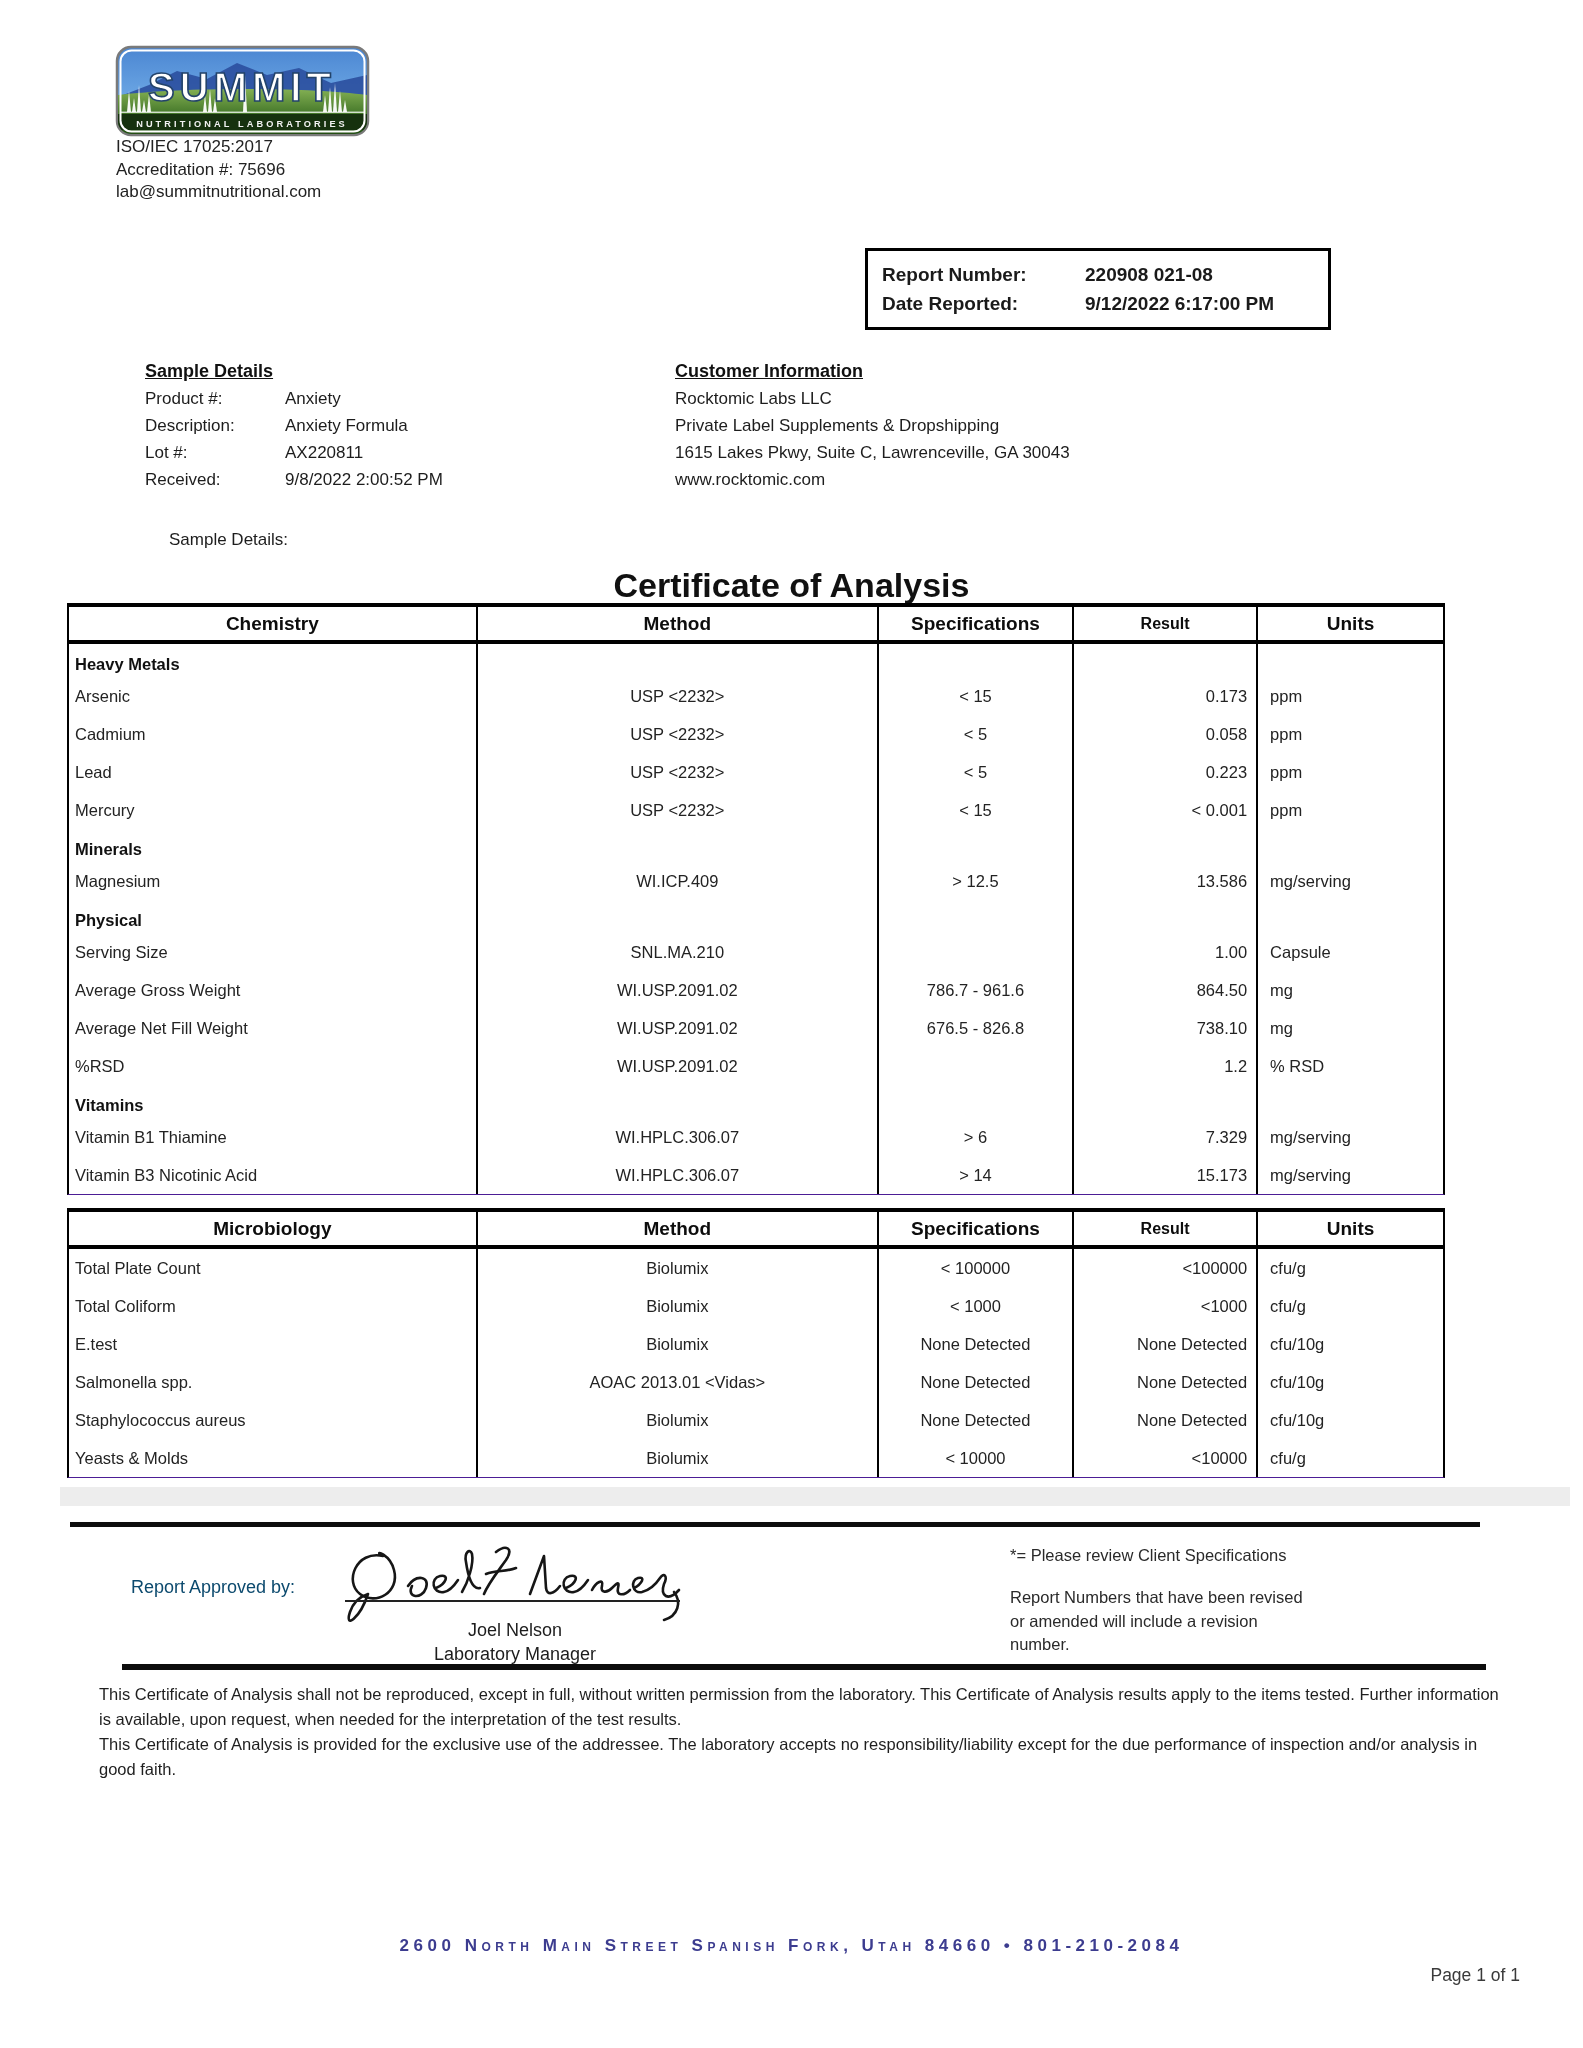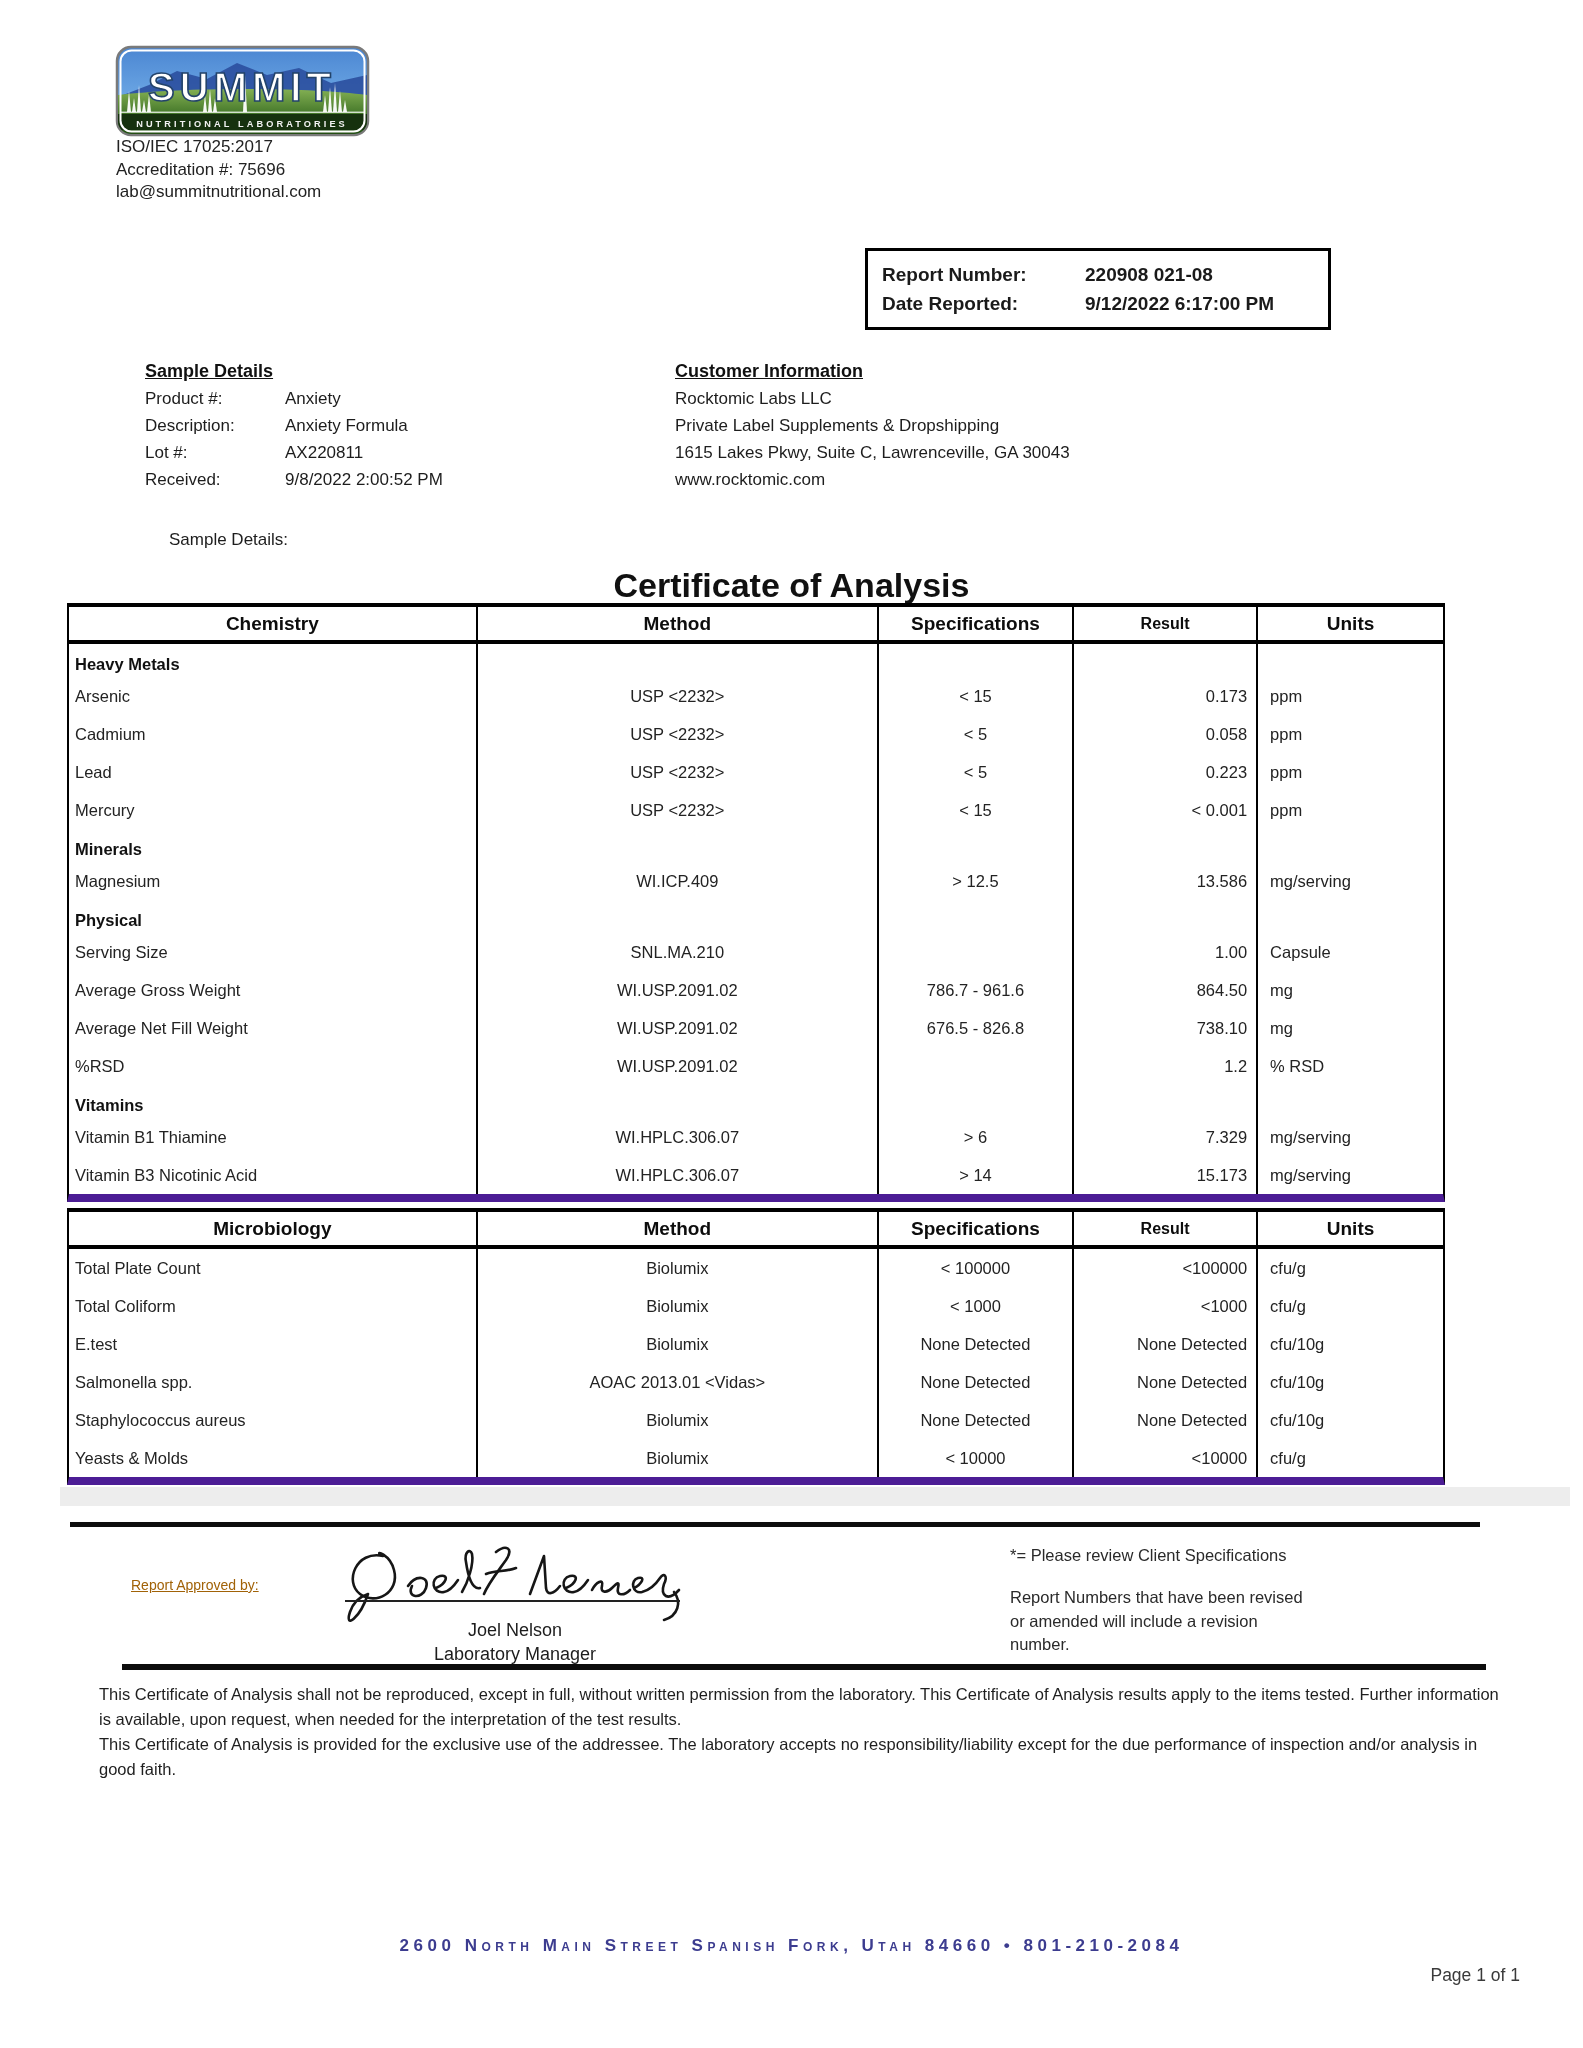--- a/index.html
+++ b/index.html
@@ -33,37 +33,37 @@
 
   
   .coa-table{position:absolute;left:67px;width:1378px;box-sizing:border-box;}
   .coa-head{display:grid;grid-template-columns:29.6% 29.2% 14.2% 13.4% 13.6%;
             border-top:4px solid #000;border-bottom:4px solid #000;
             border-left:2px solid #000;border-right:2px solid #000;box-sizing:border-box;}
   .hcell{height:33px;display:flex;align-items:center;justify-content:center;
          font-weight:bold;font-size:19px;border-left:2px solid #000;color:#0d0d0d;}
   .hcell.c0{border-left:none;}
   .hcell.c3{font-size:16px;}
-  .coa-body{border-left:2px solid #000;border-right:2px solid #000;border-bottom:8px solid #4c1d95;box-sizing:border-box;}
+  .coa-body{border-left:2px solid #000;border-right:2px solid #000;border-bottom:1px solid #4c1d95;box-sizing:border-box;}
   .trow{display:grid;grid-template-columns:29.6% 29.2% 14.2% 13.4% 13.6%;}
   .trow.data{height:38px;}
   .trow.section{height:33px;}
   .bcell{border-left:2px solid #000;display:flex;align-items:center;font-size:16.5px;color:#232323;box-sizing:border-box;}
   .trow.section .bcell{align-items:flex-end;padding-bottom:3px;font-weight:bold;color:#111;}
   .bcell.c0{border-left:none;padding-left:6px;}
   .bcell.c1,.bcell.c2{justify-content:center;text-align:center;}
   .bcell.c3{justify-content:flex-end;padding-right:9px;}
   .bcell.c4{padding-left:12px;}
 
   
   .scan-band{position:absolute;left:60px;top:1487px;width:1510px;height:19px;background:#ededed;}
   .rule1{position:absolute;left:70px;top:1522px;width:1410px;height:5px;background:#0d0d0d;}
   .rule2{position:absolute;left:122px;top:1664px;width:1364px;height:6px;background:#0d0d0d;}
 
-  .approved-label{position:absolute;left:131px;top:1577px;font-size:14px;color:#a16207;text-decoration:underline;}
+  .approved-label{position:absolute;left:131px;top:1577px;font-size:18px;color:#0c4a6e;}
   .signature{position:absolute;left:338px;top:1540px;width:345px;height:92px;}
   .sig-line{position:absolute;left:345px;top:1600px;width:335px;height:2px;background:#222;}
   .signer{position:absolute;left:350px;top:1618px;width:330px;text-align:center;
           font-size:18px;line-height:24px;color:#1d1d1d;}
 
   .note-spec{position:absolute;left:1010px;top:1546px;font-size:16.5px;color:#2a2a2a;}
   .note-revision{position:absolute;left:1010px;top:1586px;width:296px;font-size:16.5px;line-height:23.5px;color:#2a2a2a;}
 
   .disclaimer{position:absolute;left:99px;top:1682px;width:1400px;font-size:16.5px;line-height:25px;color:#1f1f1f;}
 

